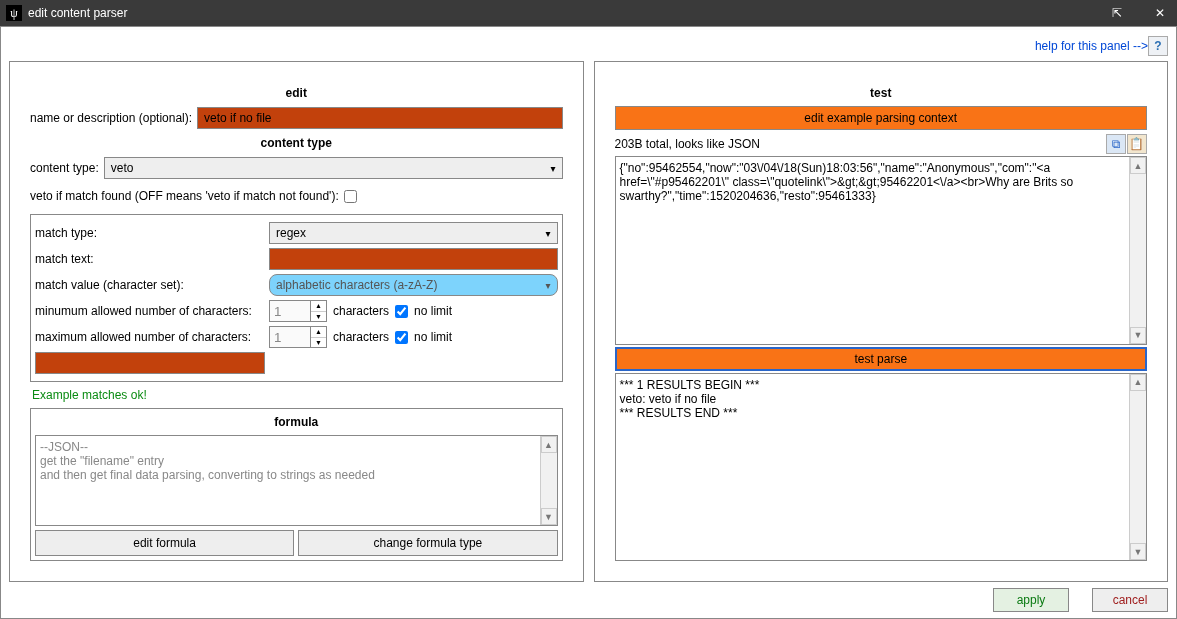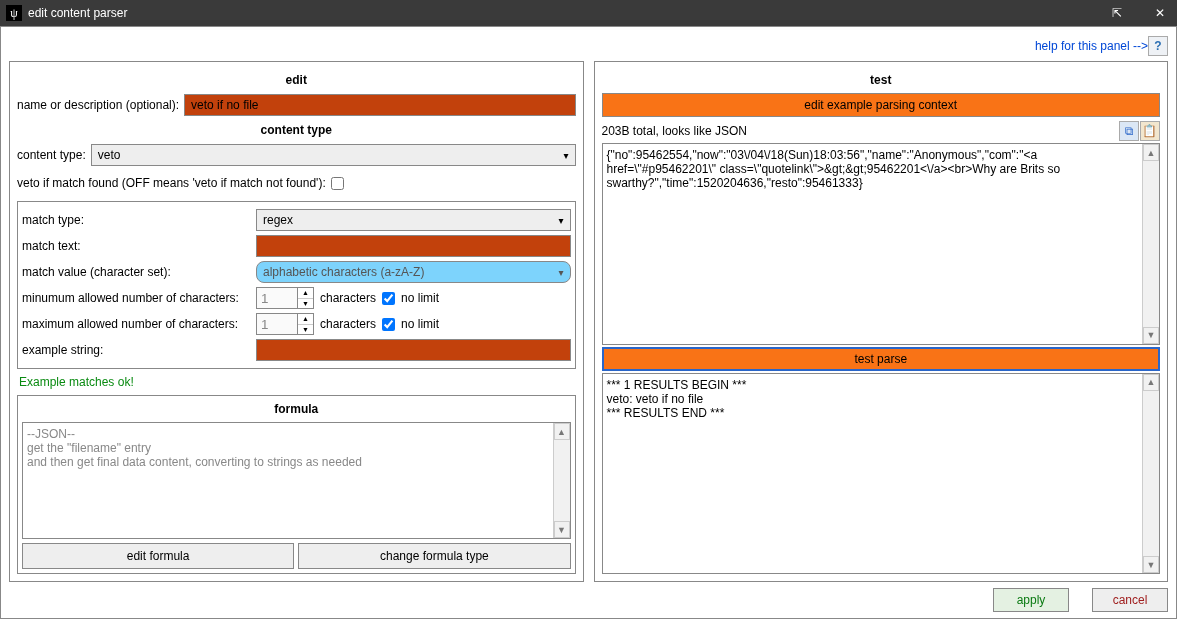--- a/index.html
+++ b/index.html
@@ -75,21 +75,21 @@
     top: 34px; left: 8px; right: 8px; bottom: 36px;
     display: grid;
     grid-template-columns: 1fr 1fr;
     gap: 10px;
   }
 
   .panel {
     border: 1px solid #888;
     display: flex;
     flex-direction: column;
-    padding: 7px;
+    padding: 20px;
   }
   .section-hd {
     font-weight: bold;
     text-align: center;
     padding: 4px 0;
   }
 
   .row { display: flex; align-items: center; gap: 5px; margin: 2px 0; min-height: 24px; }
   .lbl { white-space: nowrap; }
   .tbox {
@@ -336,33 +336,32 @@
                   <span>▲</span>
                   <span>▼</span>
                 </span>
             </span>
             <span>characters</span>
             <input type="checkbox" class="chk" checked="" style="">
             <span>no limit</span>
           </div>
         </div>
         <div class="row-g">
-          <span class="lbl">example string:</span>
           <input class="tbox" value="" style="">
         </div>
       </div>
 
       <div class="ok-msg">Example matches ok!</div>
 
       <div class="formula-box">
         <div class="section-hd">formula</div>
         <div class="formula-editor">
           <div>--JSON--</div>
           <div>get the "filename" entry</div>
-          <div>and then get final data content, converting to strings as needed</div>
+          <div>and then get final data parsing, converting to strings as needed</div>
           <div class="vbar">
             <div class="sb-btn">▲</div>
             <div style="flex:1"></div>
             <div class="sb-btn">▼</div>
           </div>
         </div>
         <div class="btn-row">
           <div class="btn">edit formula</div>
           <div class="btn">change formula type</div>
         </div>

